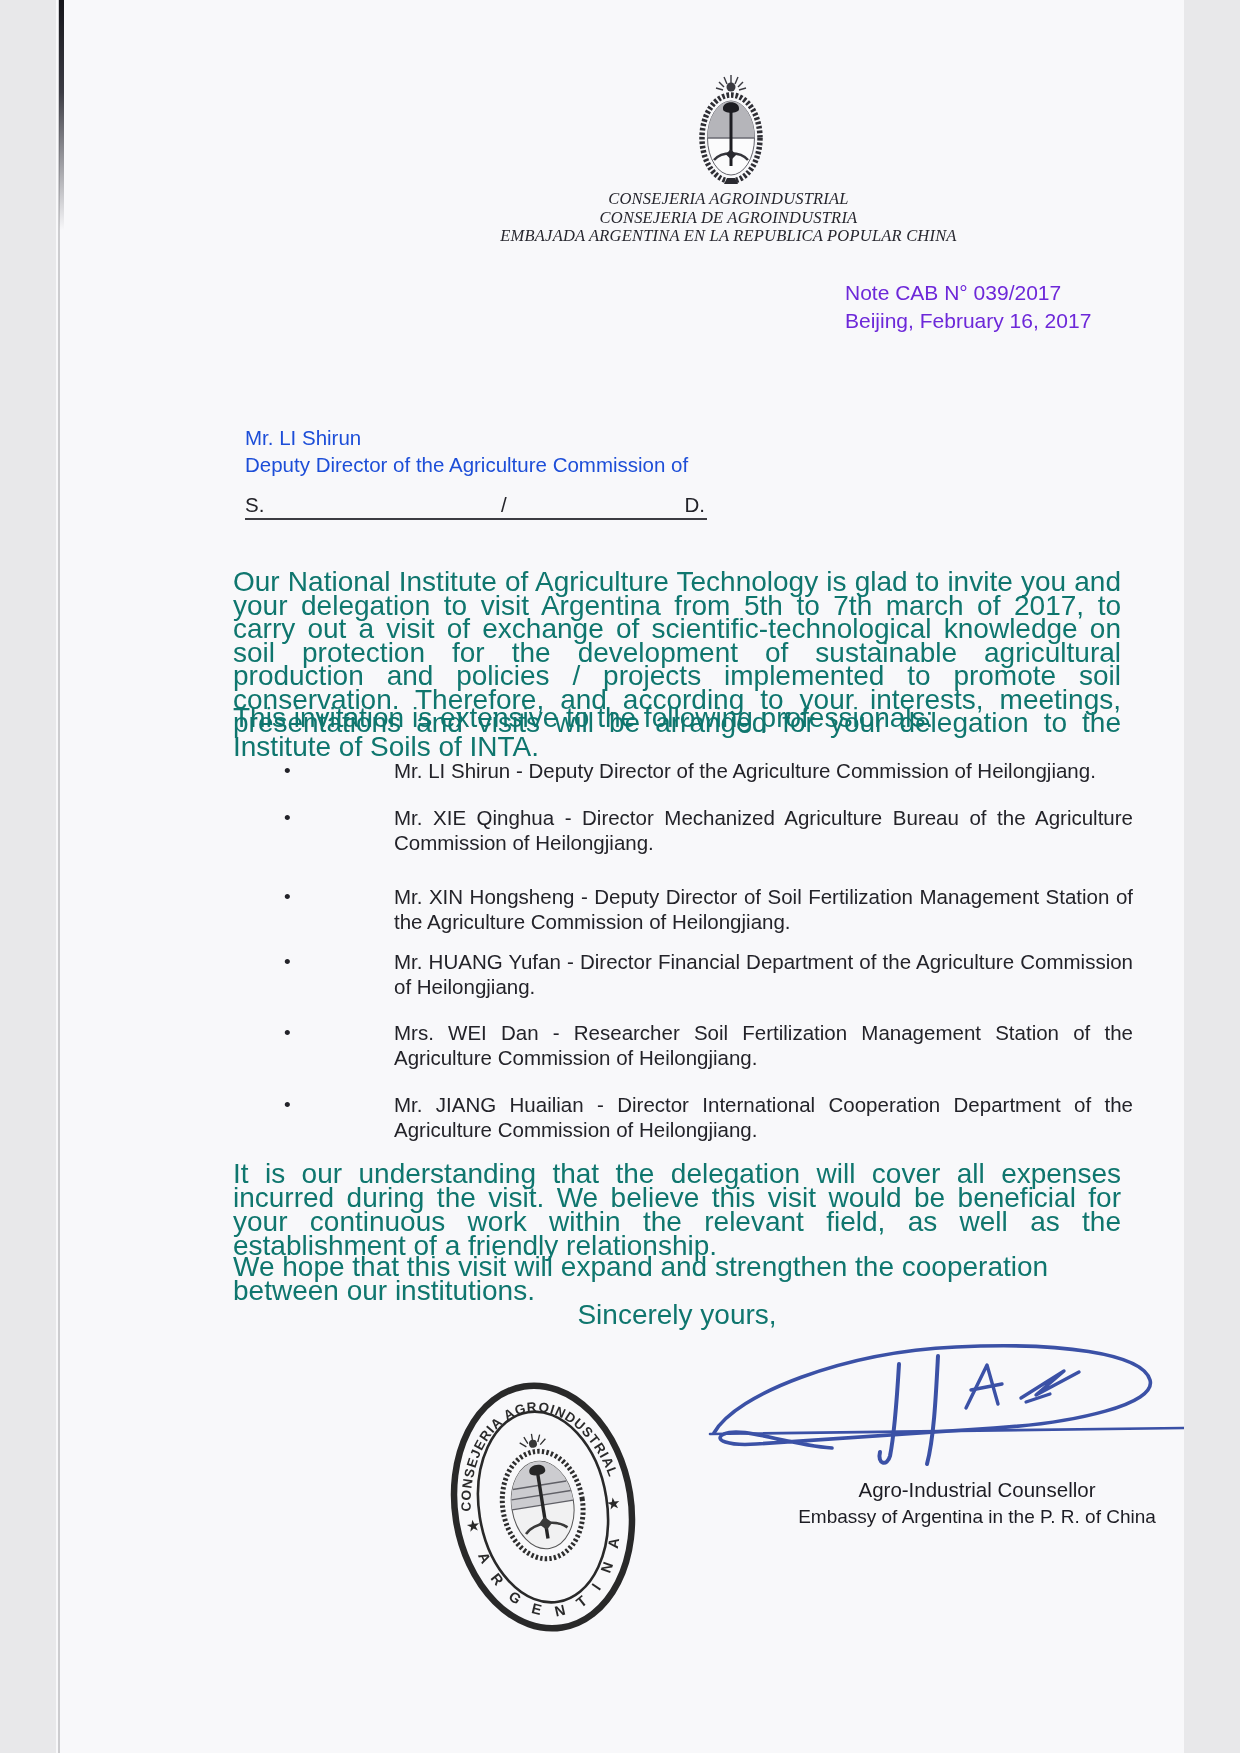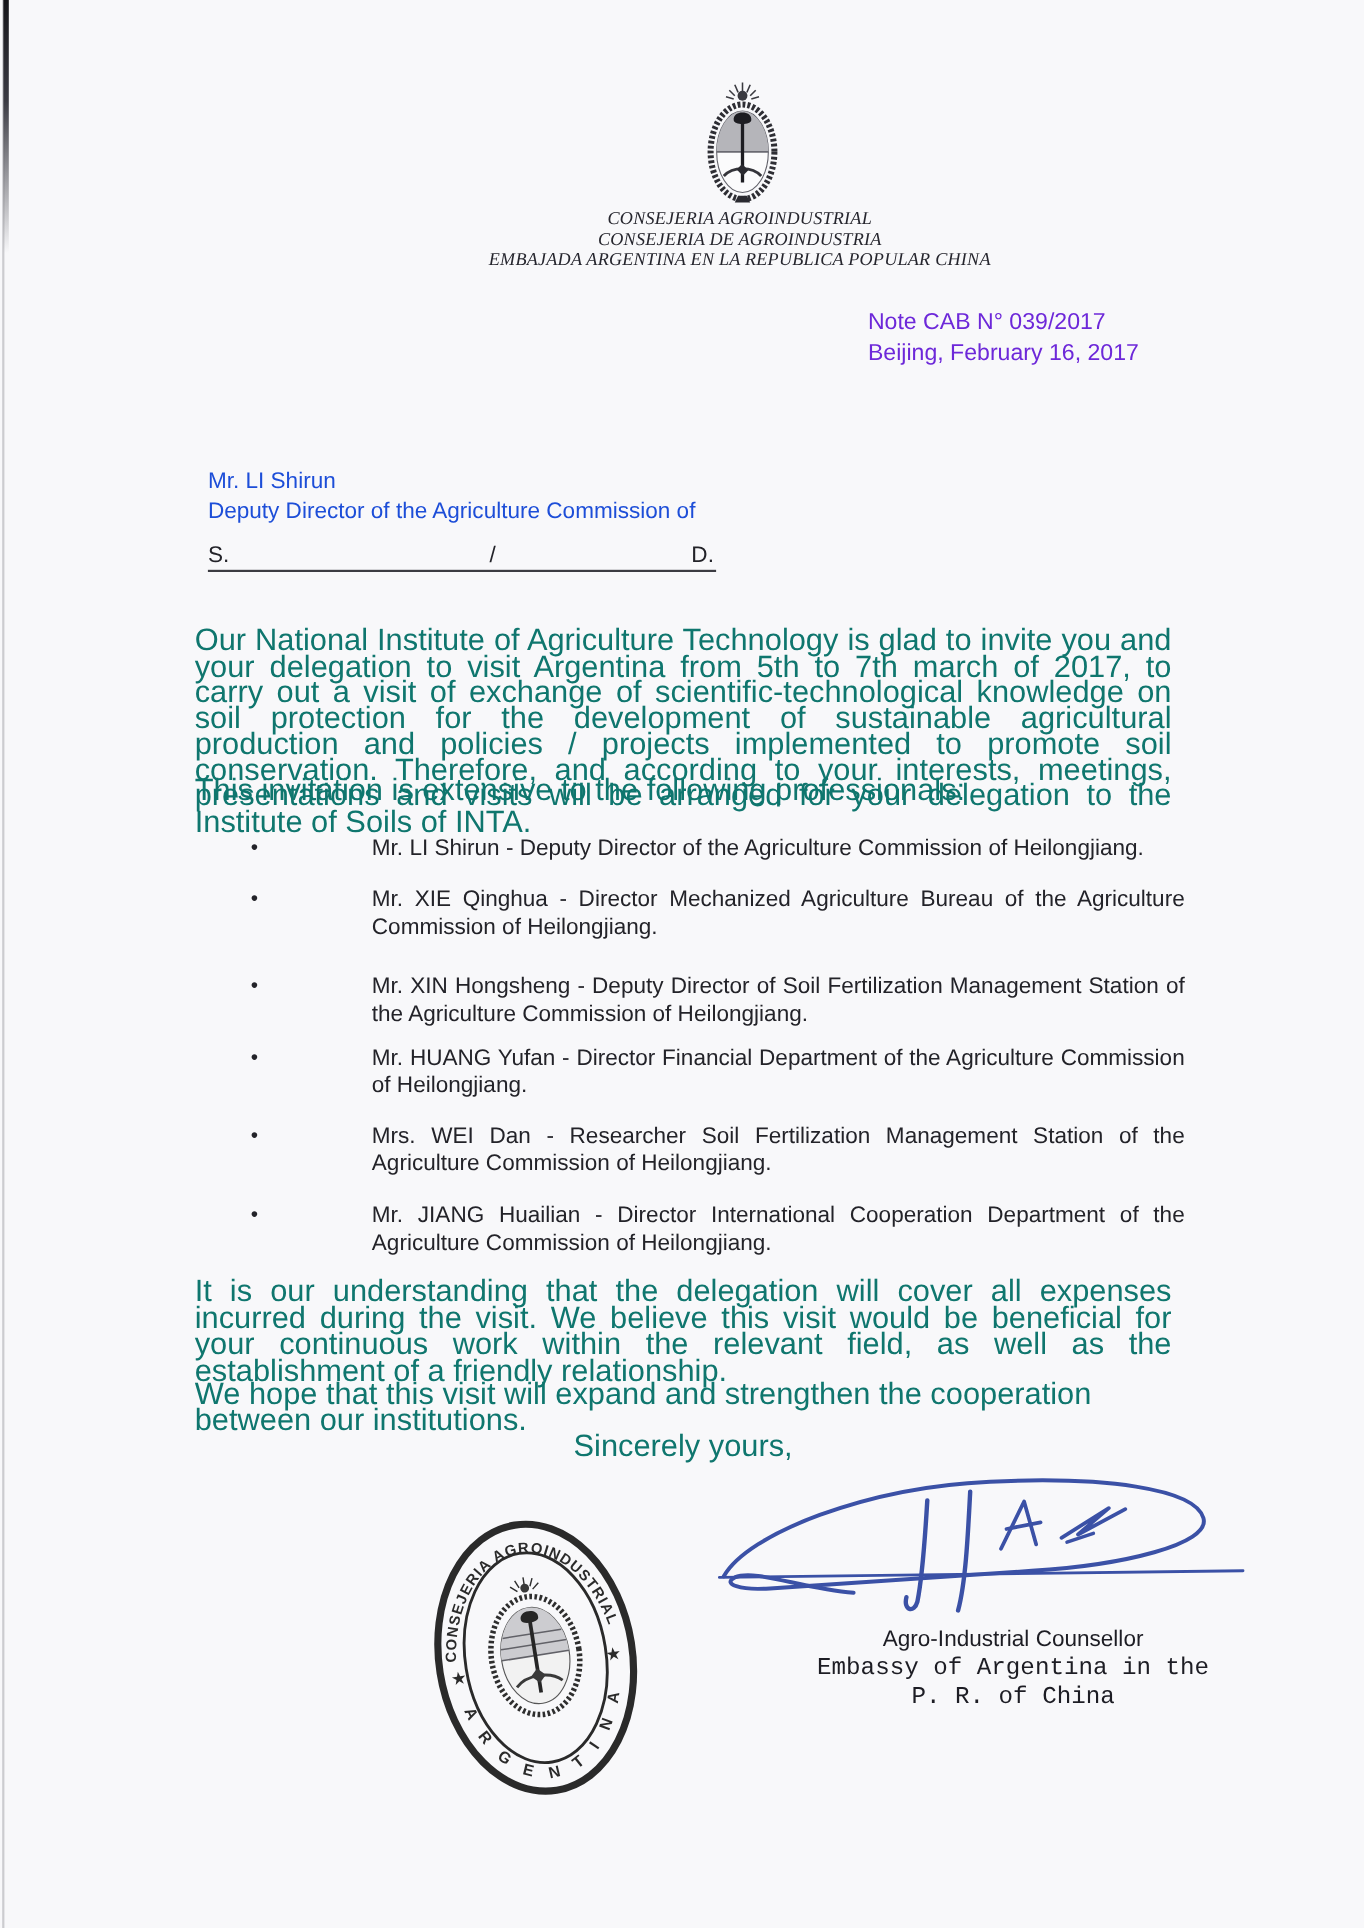--- a/index.html
+++ b/index.html
@@ -1,18 +1,18 @@
 <!DOCTYPE html>
 <html><head>
 <meta charset="utf-8">
 <style>
   html,body { margin:0; padding:0; background:#e8e8ea; }
   .page {
     position: relative;
-    width: 1240px;
+    width: 1128px;
     height: 1753px;
     margin: 0 auto;
     background: #f8f8fa;
     overflow: hidden;
     font-family: "Liberation Sans", sans-serif;
     color: #232328;
   }
   
   .edge-line {
     position:absolute; left:3px; top:0; width:5px; height:230px;
@@ -71,21 +71,21 @@
   }
   .bullet .btext { flex:1; text-align:justify;margin-left:33px; }
   
   .signature-ink { position:absolute; left:638px; top:1336px; width:500px; height:138px; }
   .signer {
     position:absolute; left:740px; top:1476px; width:362px;
     text-align:center; color:#1d1d24;
   }
   .signer .name { font-size:22px; font-weight:bold; line-height:30px; }
   .signer .title { font-size:20.5px; line-height:28px; }
-  .signer .org { font-size:22px; line-height:26px;font-family:Liberation Mono, monospace; }
+  .signer .org { font-size:19px; line-height:26px; }
   .stamp { position:absolute; left:388px; top:1377px; width:198px; height:260px; }
 </style>
 </head>
 <body>
 
 <div class="page">
 
   <div class="edge-line2"></div>
   <div class="edge-line"></div>
 

